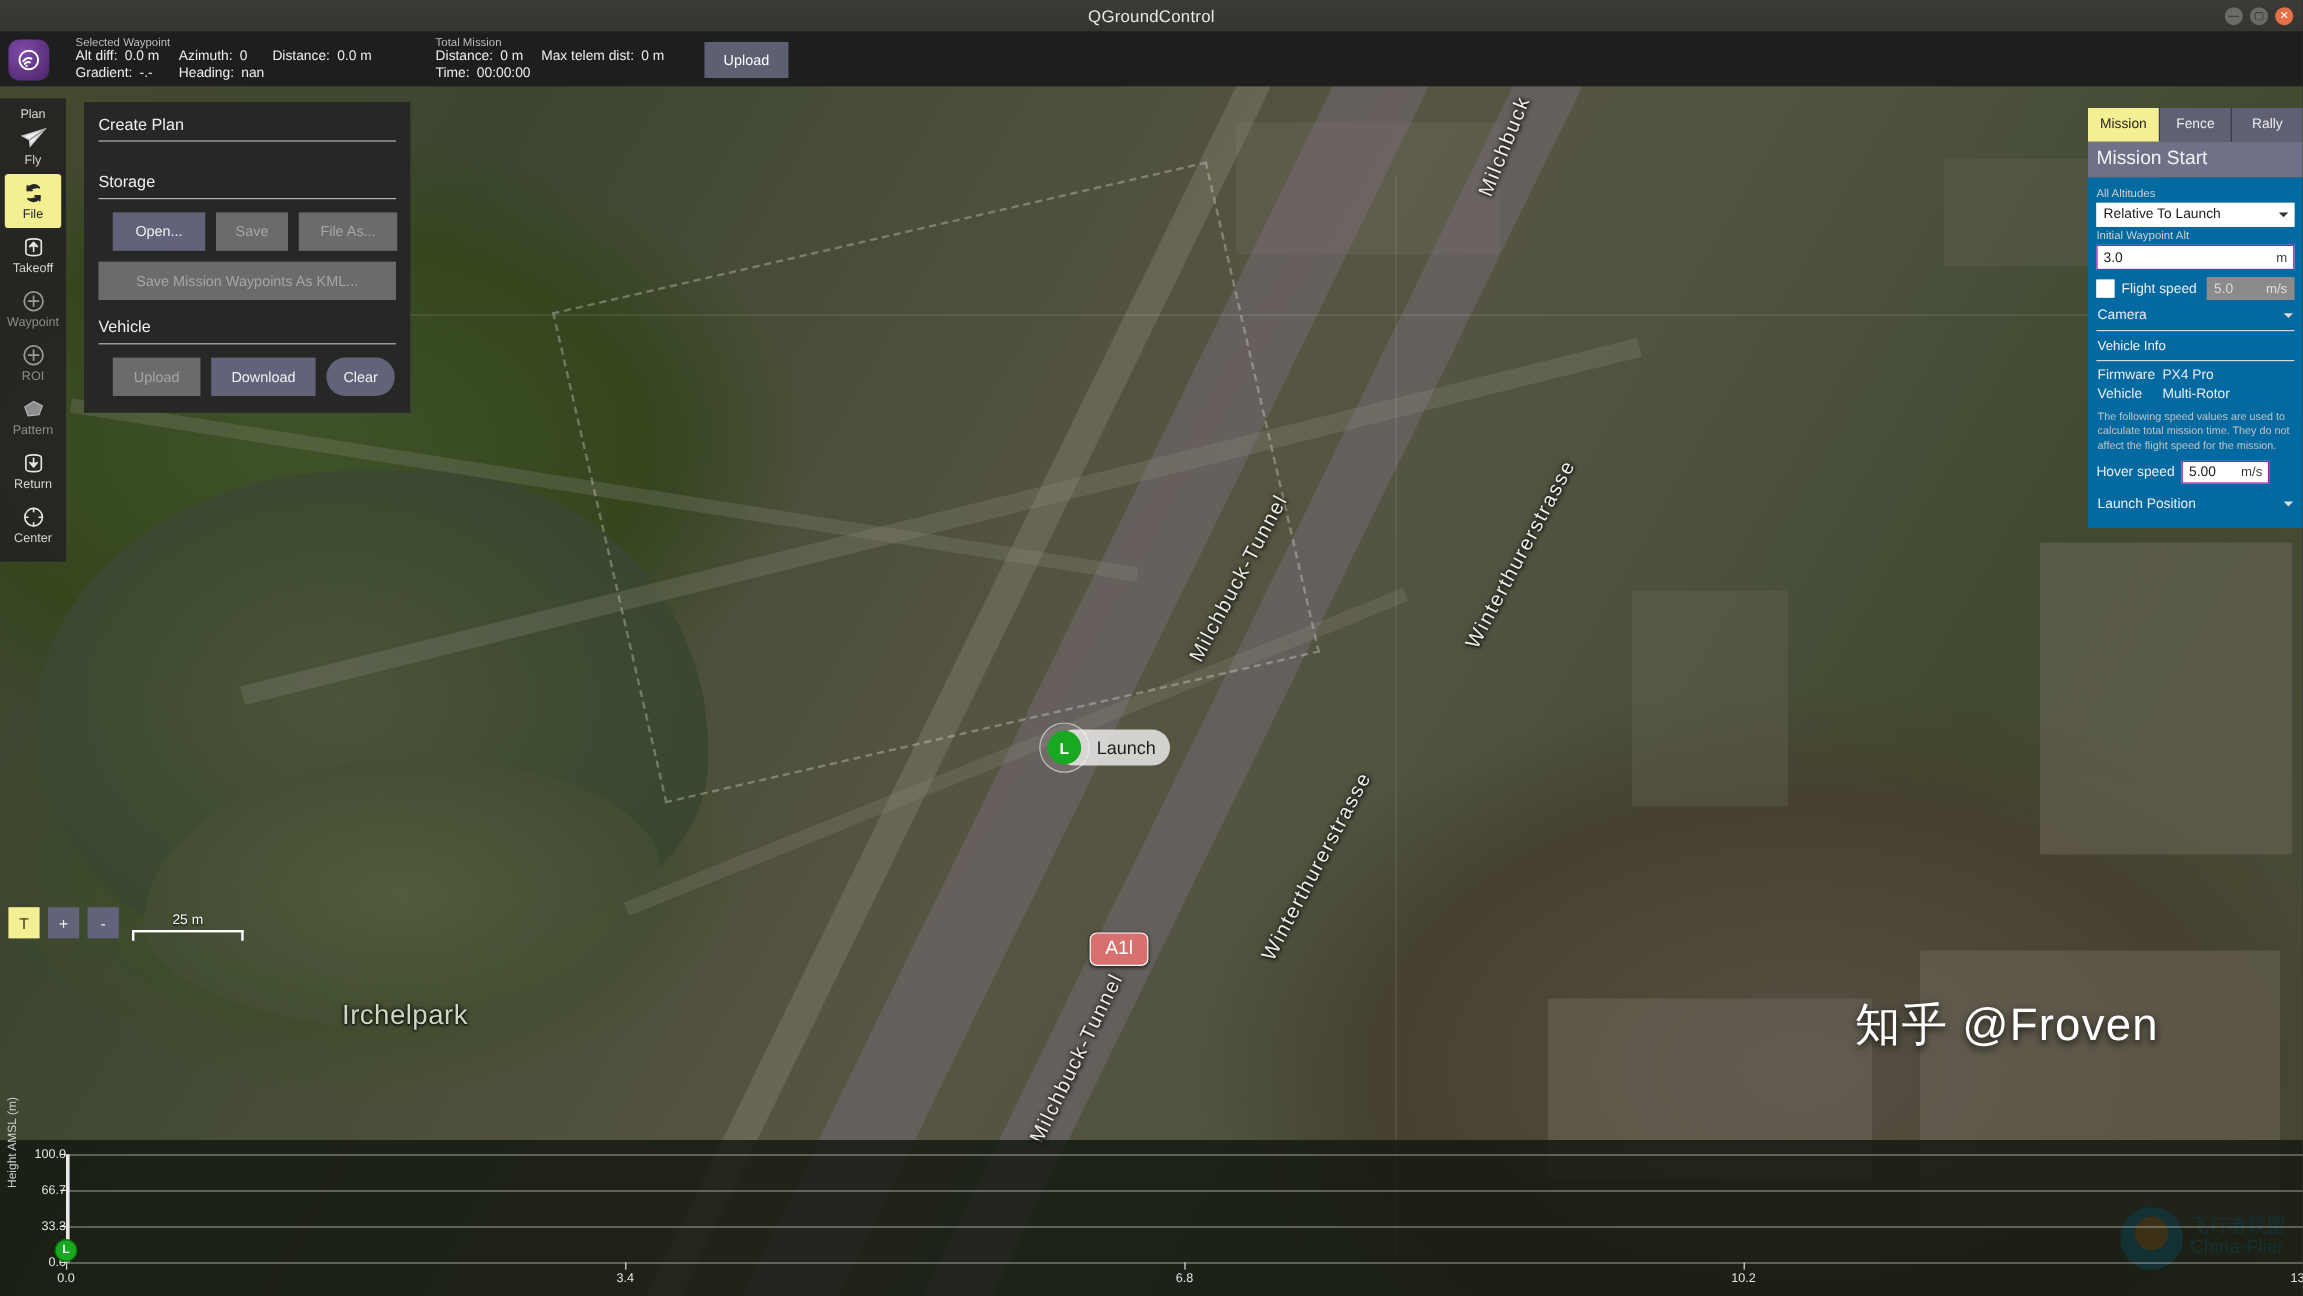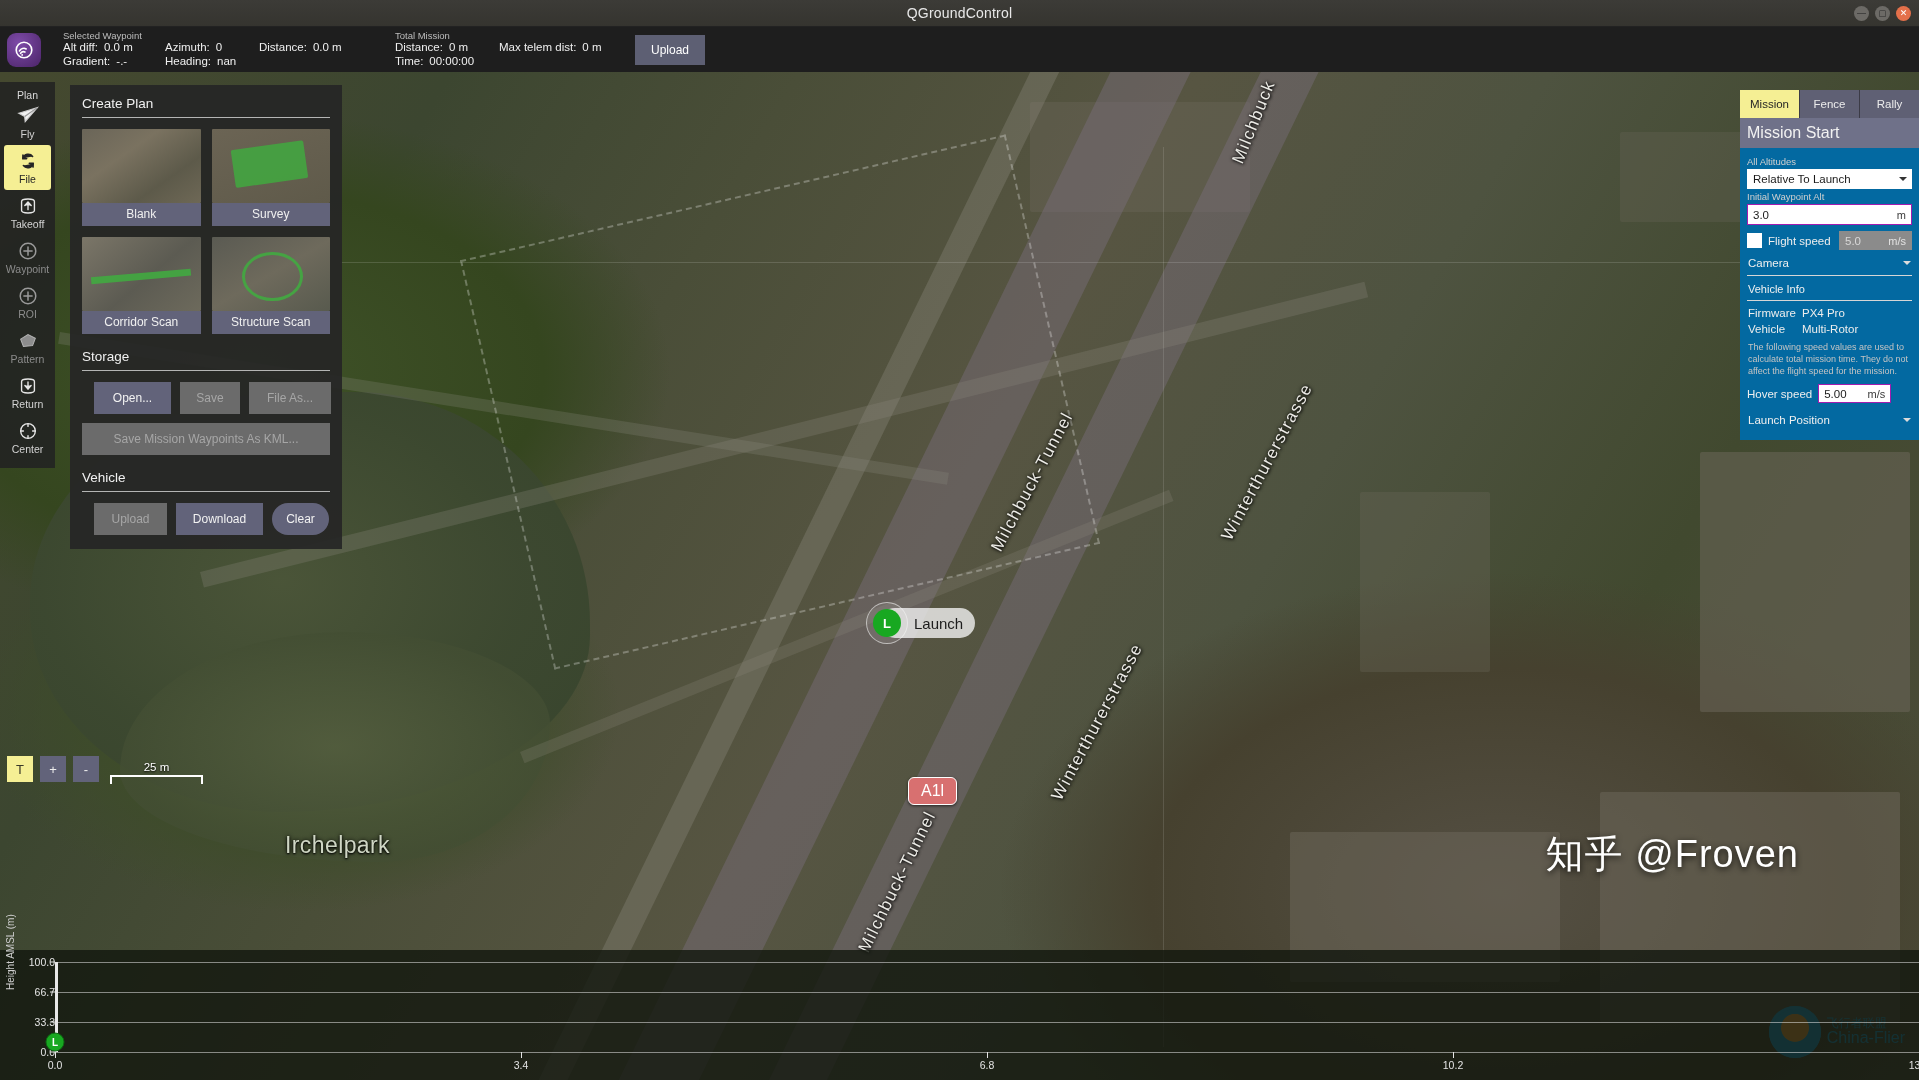--- a/index.html
+++ b/index.html
@@ -34,21 +34,21 @@
   .qgc-logo {
     width:34px; height:34px; margin-left:7px; border-radius:9px;
     background: radial-gradient(circle at 35% 30%, #7e4ba8, #4b2468);
     display:flex; align-items:center; justify-content:center;
     flex: 0 0 34px;
   }
   .qgc-logo svg { width:22px; height:22px; }
   .tb-group { margin-left:22px; min-width:0; }
   .tb-head { font-size:9.5px; color:#bdbdbd; line-height:11px; }
   .tb-rows { display:flex; flex-direction:column; }
-  .tb-row { display:flex; align-items:baseline; height:14px;gap:16px; }
+  .tb-row { display:flex; align-items:baseline; height:14px; }
   .tb-cell { display:flex; gap:6px; font-size:11.5px; color:#efefef; }
   .tb-label { color:#efefef; }
   .tb-val { color:#efefef; }
   .w1 { width:86px; } .w2 { width:78px; } .w3 { width:100px; }
   .w4 { width:88px; } .w5 { width:110px; }
   .upload-btn {
     margin-left:26px; background:#5d5f73; color:#fff; border:none;
     font-size:12px; padding:8px 16px; cursor:pointer;
     font-family:"Liberation Sans",sans-serif;
   }
@@ -306,21 +306,21 @@
   
   .wm1 {
     position:absolute; right:120px; bottom:200px; color:#fff; font-size:38px;
     text-shadow:0 2px 6px rgba(0,0,0,.8); letter-spacing:1px;
   }
   .wm2 { position:absolute; right:14px; bottom:22px; display:flex; align-items:center; gap:6px; opacity:.93;}
   .wm2 .ring { width:52px;height:52px;border-radius:50%;
     background:radial-gradient(circle at 50% 42%, #f2a33c 0 34%, #1a9fd4 36% 100%);
     box-shadow:inset 0 0 0 3px #1a9fd4; }
   .wm2 .cf { display:flex; flex-direction:column; line-height:1.05; }
-  .wm2 .cn { color:#1a9fd4; font-size:12px; }
+  .wm2 .cn { color:#1a9fd4; font-size:16px; }
   .wm2 .en { color:#1a9fd4; font-size:16px; }
 </style>
 </head>
 <body>
 
 <div id="app">
 
   <div class="titlebar">
     <div class="title">QGroundControl</div>
     <div class="winbtns">
@@ -548,38 +548,20 @@
         </svg>
       </div>
       <div class="ts-label">Center</div>
     </div>
   </div>
 
   <div class="planpanel">
     <div class="sec-title">Create Plan</div>
     <div class="sec-rule"></div>
 
-    <div class="card-grid">
-      <div class="plan-card">
-        <div class="plan-thumb thumb-blank"></div>
-        <div class="plan-caption">Blank</div>
-      </div>
-      <div class="plan-card">
-        <div class="plan-thumb thumb-survey"></div>
-        <div class="plan-caption">Survey</div>
-      </div>
-      <div class="plan-card">
-        <div class="plan-thumb thumb-corridor"></div>
-        <div class="plan-caption">Corridor Scan</div>
-      </div>
-      <div class="plan-card">
-        <div class="plan-thumb thumb-structure"></div>
-        <div class="plan-caption">Structure Scan</div>
-      </div>
-    </div>
 
     <div class="sec-sp"></div>
     <div class="sec-title">Storage</div>
     <div class="sec-rule"></div>
     <div class="btn-row">
       <button class="btn w-open">Open...</button>
       <button class="btn w-save disabled">Save</button>
       <button class="btn w-saveas disabled">File As...</button>
     </div>
     <button class="btn wide disabled">Save Mission Waypoints As KML...</button>

